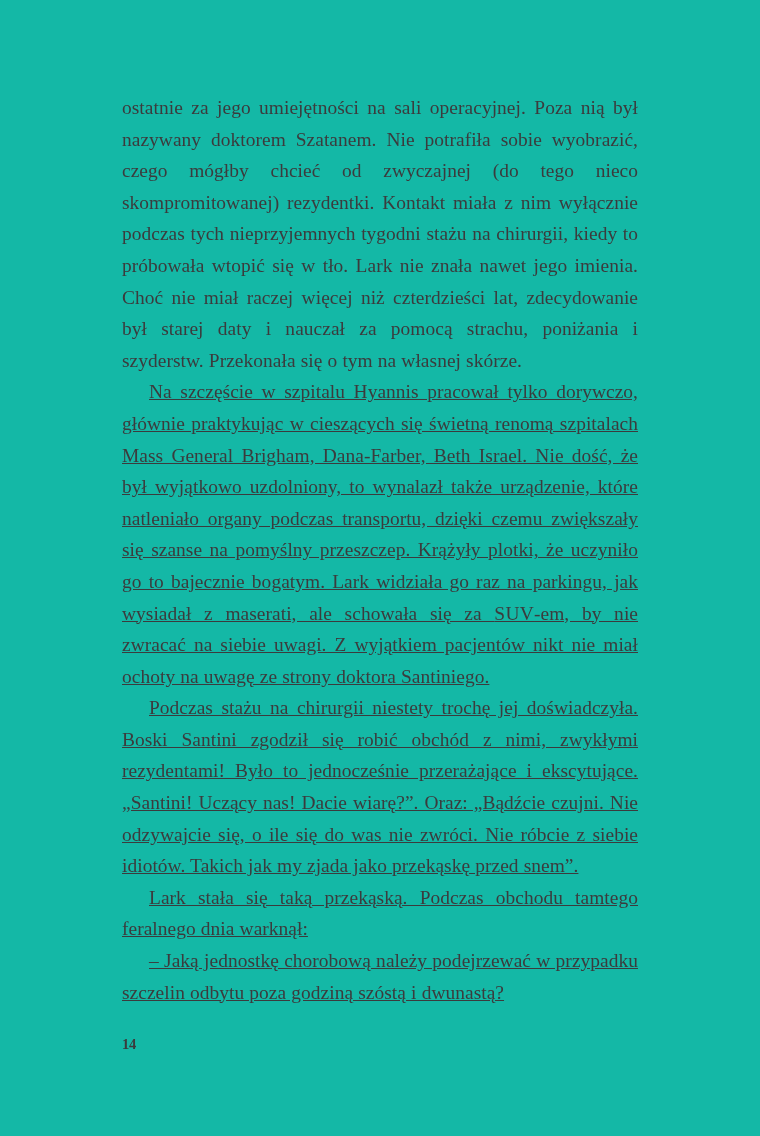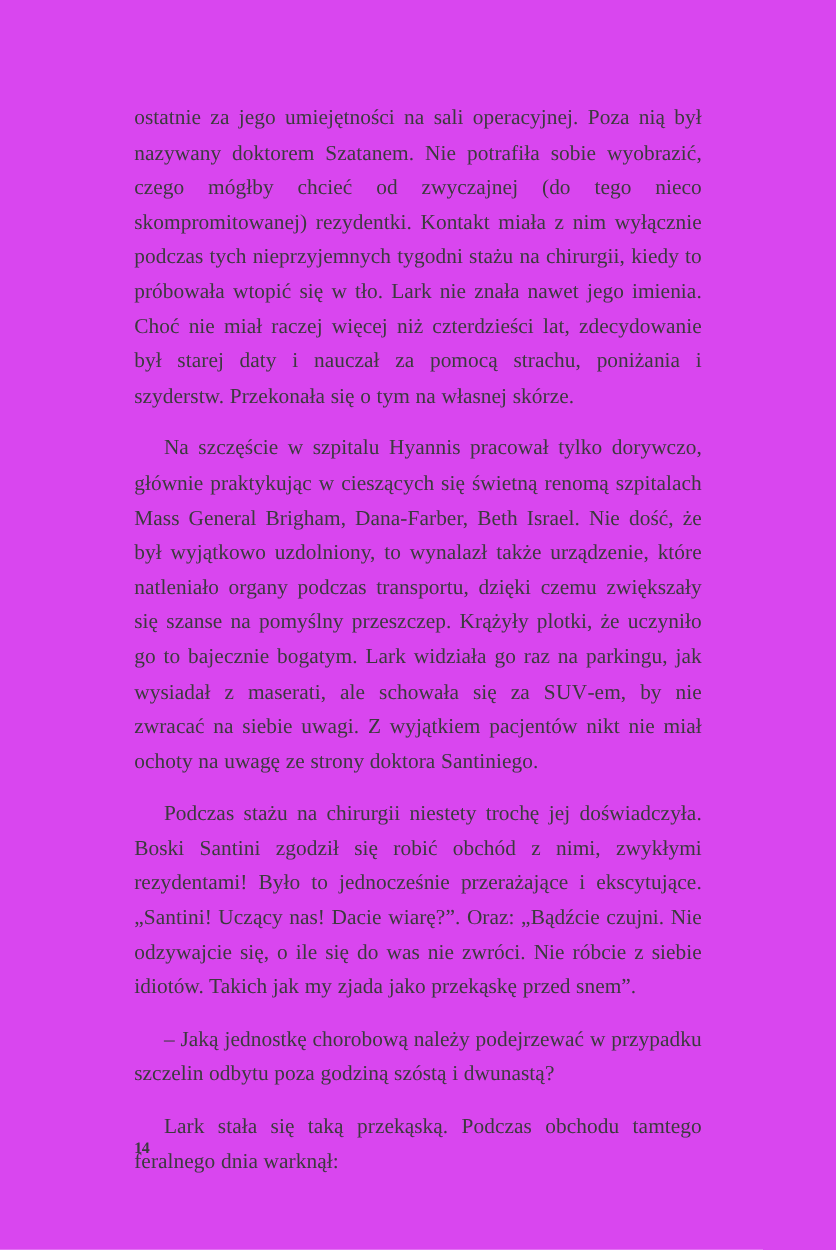--- a/index.html
+++ b/index.html
@@ -12,21 +12,21 @@
     height: 1136px;
     background: #ffffff;
     font-family: "Liberation Serif", "DejaVu Serif", serif;
     overflow: hidden;
   }
 
   .page {
     position: relative;
     width: 760px;
     height: 1136px;
-    background: #d946ef;
+    background: #14b8a6;
     box-sizing: border-box;
   }
 
   .text-block {
     position: absolute;
     left: 122px;
     top: 92px;
     width: 516px;
   }
 
@@ -37,21 +37,22 @@
     color: #3b3b3d;
     text-align: justify;
     text-justify: inter-word;
     hyphens: manual;
     -webkit-hyphens: manual;
     letter-spacing: 0.06px;
     word-spacing: 0.2px;
   }
 
   .para + .para {
-    margin-top: 16px;
+    margin-top: 0;
+    text-decoration: underline;
   }
 
   .para.indent {
     text-indent: 27px;
   }
 
   .smallcaps {
     font-variant: small-caps;
     letter-spacing: 0.3px;
   }
@@ -73,21 +74,21 @@
 <div class="page">
 
   <div class="text-block">
 
     <p class="para">ostatnie za jego umiejętności na sali operacyjnej. Poza nią był nazywany doktorem Szatanem. Nie potrafiła sobie wyobrazić, czego mógłby chcieć od zwyczajnej (do tego nieco skompromitowanej) rezydentki. Kontakt miała z nim wyłącznie podczas tych nieprzyjemnych tygodni stażu na chirurgii, kiedy to próbowała wtopić się w tło. Lark nie znała nawet jego imienia. Choć nie miał raczej więcej niż czterdzieści lat, zdecydowanie był starej daty i nauczał za pomocą strachu, poniżania i szyderstw. Przekonała się o tym na własnej skórze.</p>
 
     <p class="para indent"><span>Na szczęście w szpitalu Hyannis pracował tylko dorywczo, głównie praktykując w cieszących się świetną renomą szpitalach Mass General Brigham, Dana-Farber, Beth Israel. Nie dość, że był wyjątkowo uzdolniony, to wynalazł także urządzenie, które natleniało organy podczas transportu, dzięki czemu zwiększały się szanse na pomyślny przeszczep. Krążyły plotki, że uczyniło go to bajecznie bogatym. Lark widziała go raz na parkingu, jak wysiadał z maserati, ale schowała się za </span><span class="smallcaps">SUV</span><span>-em, by nie zwracać na siebie uwagi. Z wyjątkiem pacjentów nikt nie miał ochoty na uwagę ze strony doktora Santiniego.</span></p>
 
     <p class="para indent">Podczas stażu na chirurgii niestety trochę jej doświadczyła. Boski Santini zgodził się robić obchód z nimi, zwykłymi rezydentami! Było to jednocześnie przerażające i ekscytujące. „Santini! Uczący nas! Dacie wiarę?”. Oraz: „Bądźcie czujni. Nie odzywajcie się, o ile się do was nie zwróci. Nie róbcie z siebie idiotów. Takich jak my zjada jako przekąskę przed snem”.</p>
 
+    <p class="para indent">Lark stała się taką przekąską. Podczas obchodu tamtego feralnego dnia warknął:</p>
+
     <p class="para indent">– Jaką jednostkę chorobową należy podejrzewać w przypadku szczelin odbytu poza godziną szóstą i dwunastą?</p>
-
-    <p class="para indent">Lark stała się taką przekąską. Podczas obchodu tamtego feralnego dnia warknął:</p>
 
   </div>
 
   <div class="page-number">14</div>
 
 </div>
 
 </body></html>

